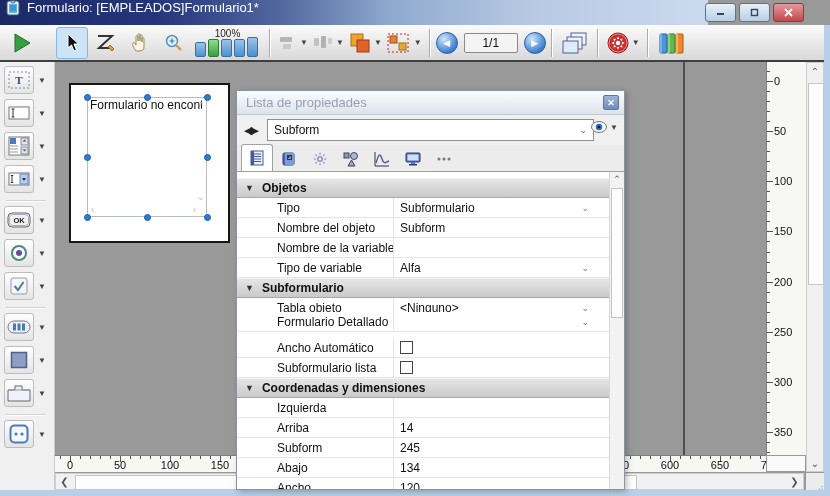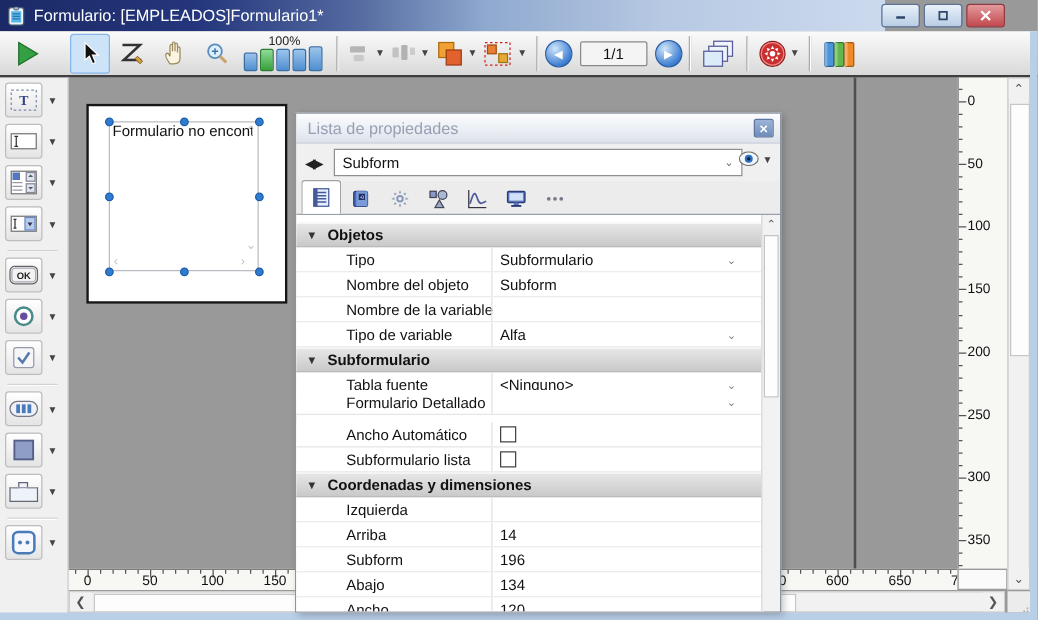--- a/index.html
+++ b/index.html
@@ -3,21 +3,21 @@
 <meta charset="utf-8">
 <style>
   html,body{margin:0;padding:0;}
   body{font-family:"Liberation Sans",sans-serif;background:#dfe7f2;}
   .abs{position:absolute;}
   #win{position:relative;width:830px;height:496px;background:#999;overflow:hidden;
        font-family:"Liberation Sans",sans-serif;}
   
   #titlebar{left:0;top:0;width:708px;height:25px;
     background:linear-gradient(90deg,#1b2a66 0%,#24357c 22%,#53699f 40%,#8fa9cf 55%,#b7c9e3 75%,#ccdaee 100%);
-    display:flex;align-items:center;color:#fff;font-size:13px;}
+    display:flex;color:#fff;font-size:13px;}
   #title-icon{width:16px;height:16px;margin:0 6px 0 5px;}
   .winbtn{width:29px;height:17px;border-radius:3px;margin-left:3px;
     border:1px solid #5d7396;display:flex;align-items:center;justify-content:center;
     background:linear-gradient(#e8f1fa,#b9cde4);color:#333;font-size:9px;font-weight:bold;}
   .winbtn.close{background:linear-gradient(#e39a9c,#c2484e);border-color:#8e3a40;color:#fff;}
   #winbtns{right:26px;top:3px;display:flex;}
   
   #toolbar{left:0;top:25px;width:830px;height:37px;
     background:linear-gradient(#fbfbfb,#d9d9d9);border-bottom:2px solid #3f3f3f;
     box-sizing:border-box;display:flex;align-items:center;}
@@ -672,21 +672,21 @@
           <span class="plabel">Tipo de variable</span>
           <span class="pdivider"></span>
           <span class="pvalue">Alfa</span>
           <span class="pchev">⌄</span>
         </div>
         <div class="sect" style="top:106px">
           <span class="schev">▼</span>
           <span>Subformulario</span>
         </div>
         <div class="prow" style="top:126px">
-          <span class="plabel">Tabla fuente</span>
+          <span class="plabel">Tabla objeto</span>
           <span class="pdivider"></span>
           <span class="pvalue">&lt;Ninguno&gt;</span>
           <span class="pchev">⌄</span>
         </div>
         <div class="prow" style="top:140px">
           <span class="plabel">Formulario Detallado</span>
           <span class="pdivider"></span>
           <span class="pvalue"></span>
           <span class="pchev">⌄</span>
         </div>
@@ -709,21 +709,21 @@
           <span class="pdivider"></span>
         </div>
         <div class="prow" style="top:246px">
           <span class="plabel">Arriba</span>
           <span class="pdivider"></span>
           <span class="pvalue">14</span>
         </div>
         <div class="prow" style="top:266px">
           <span class="plabel">Subform</span>
           <span class="pdivider"></span>
-          <span class="pvalue">196</span>
+          <span class="pvalue">245</span>
         </div>
         <div class="prow" style="top:286px">
           <span class="plabel">Abajo</span>
           <span class="pdivider"></span>
           <span class="pvalue">134</span>
         </div>
         <div class="prow" style="top:306px">
           <span class="plabel">Ancho</span>
           <span class="pdivider"></span>
           <span class="pvalue">120</span>

